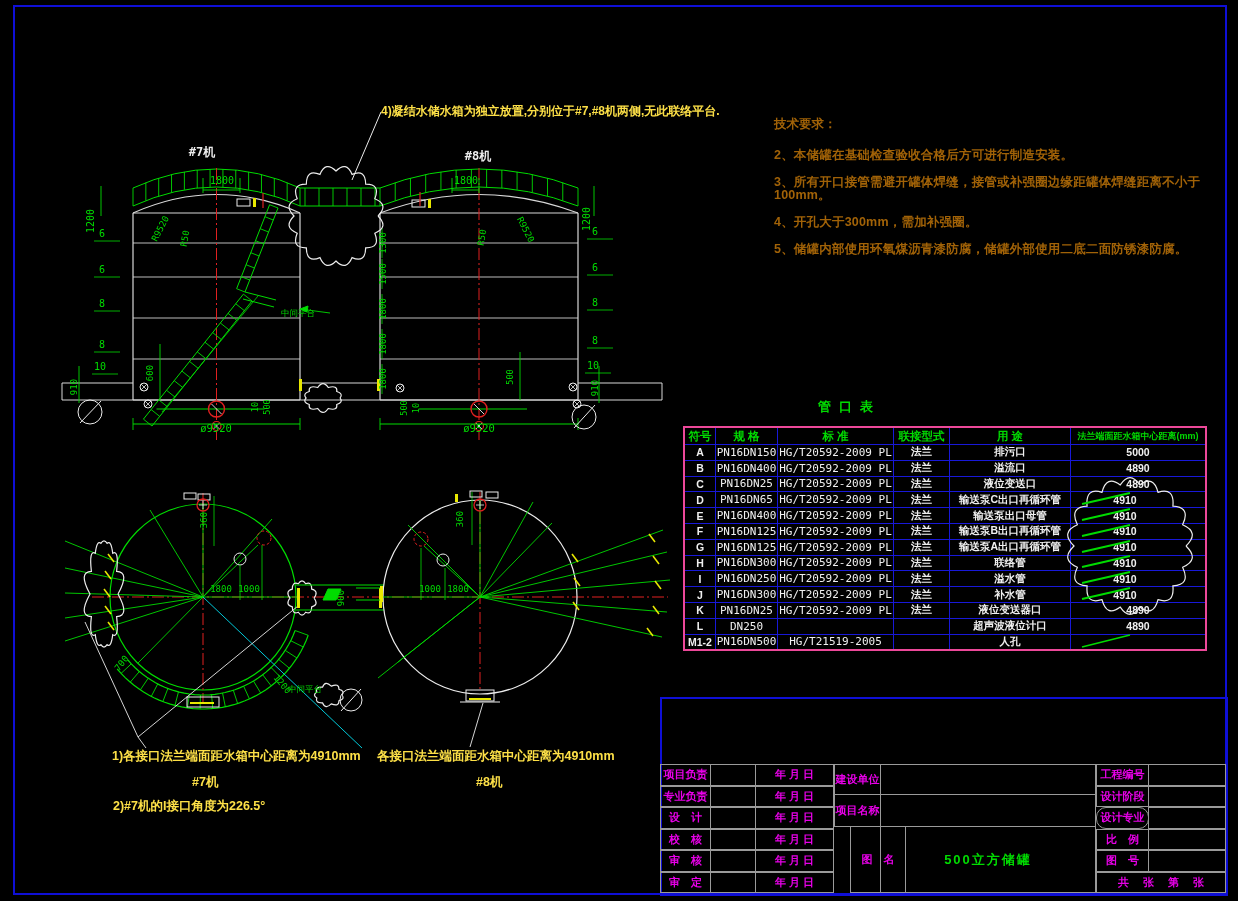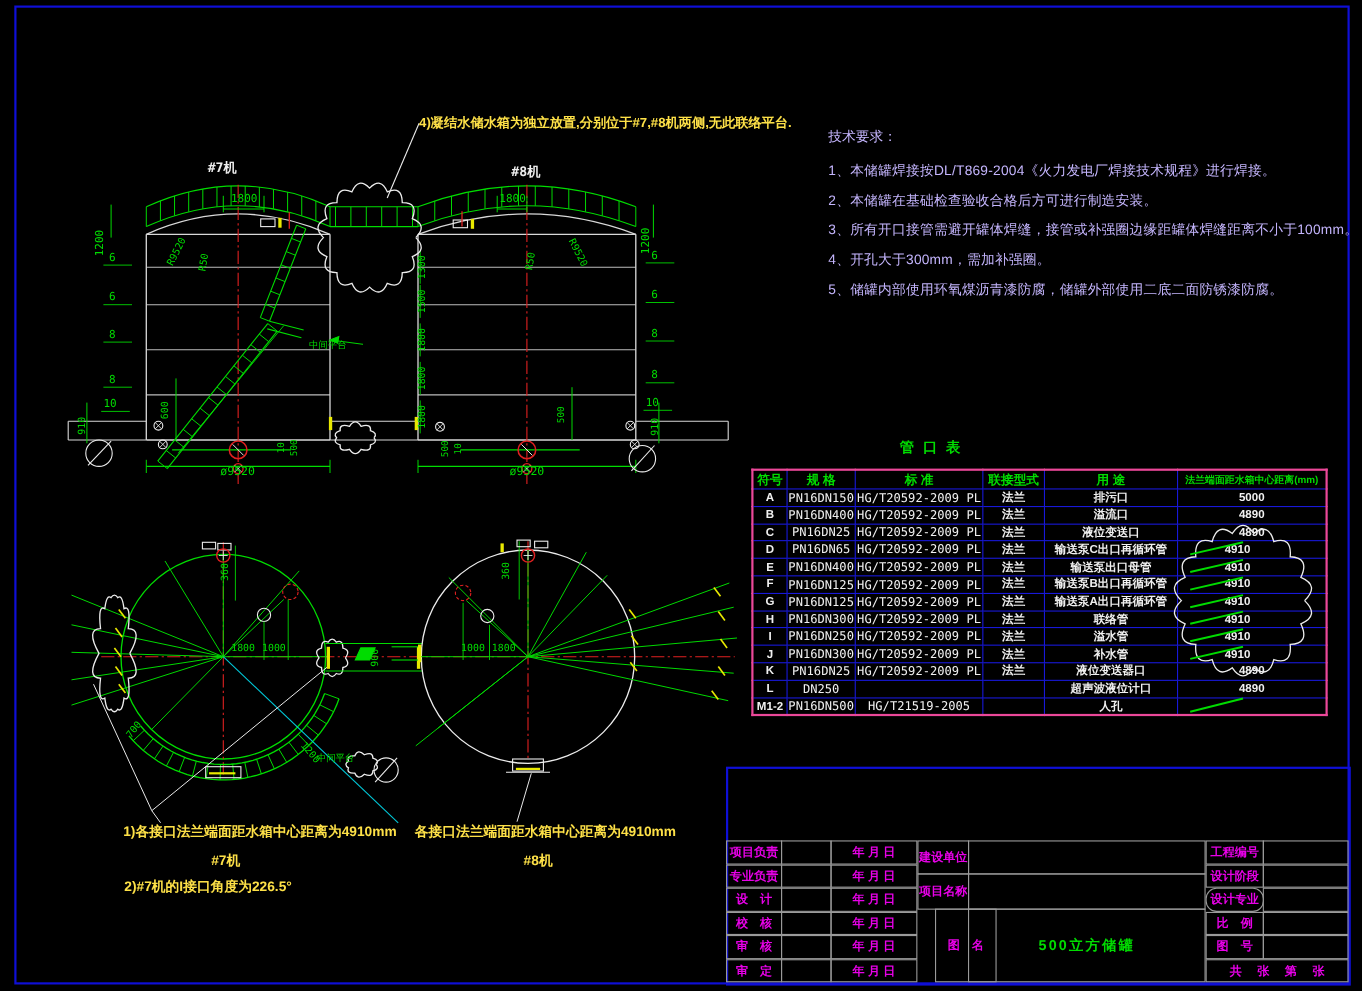--- a/index.html
+++ b/index.html
@@ -4,21 +4,21 @@
 <style>
   html,body{margin:0;padding:0;background:#000;}
   #canvas{position:relative;width:1238px;height:901px;background:#000;overflow:hidden;
           font-family:"Liberation Sans",sans-serif;}
   #frame{position:absolute;left:13px;top:5px;width:1210px;height:886px;border:2px solid #0f0fd6;}
   #dwg,#ovl{position:absolute;left:0;top:0;}
   #ovl{pointer-events:none;z-index:6;}
   .txt{position:absolute;white-space:nowrap;z-index:3;}
   .white{color:#fde047;font-weight:bold;font-size:12.5px;}
   
-  #tech{position:absolute;left:753px;top:116px;z-index:3;color:#c4b5fd;font-weight:normal;}
+  #tech{position:absolute;left:774px;top:116px;z-index:3;color:#a16207;font-weight:bold;}
   #tech .t-title{font-size:12.5px;margin-bottom:16px;}
   #tech .t-line{font-size:12.5px;line-height:13px;margin-bottom:14px;letter-spacing:0.2px;}
   
   #ptable-title{position:absolute;left:818px;top:398px;font-size:13px;font-weight:bold;color:#00dc00;letter-spacing:8px;z-index:3;}
   #ptable{position:absolute;left:683px;top:426px;z-index:3;}
   #ptable table{border-collapse:collapse;table-layout:fixed;width:515px;border:2px solid #ec4899;padding-left:12px;}
   #ptable td,#ptable th{border:1px solid #1818d8;padding:0;text-align:center;overflow:hidden;}
   #ptable th{color:#00dc00;font-weight:bold;font-size:11.5px;height:16px;}
   #ptable th.small{font-size:9px;letter-spacing:0;}
   #ptable td{color:#f0f0f0;font-size:10.5px;height:14.8px;font-weight:bold;}
@@ -395,21 +395,20 @@
   <div class="txt white" style="left:381px;top:103px;font-size:12px;">4)凝结水储水箱为独立放置,分别位于#7,#8机两侧,无此联络平台.</div>
   <div class="txt white" style="left:112px;top:748px;">1)各接口法兰端面距水箱中心距离为4910mm</div>
   <div class="txt white" style="left:192px;top:774px;">#7机</div>
   <div class="txt white" style="left:113px;top:798px;">2)#7机的I接口角度为226.5°</div>
   <div class="txt white" style="left:377px;top:748px;">各接口法兰端面距水箱中心距离为4910mm</div>
   <div class="txt white" style="left:476px;top:774px;">#8机</div>
 
   <div id="tech">
     <div class="t-title">技术要求：</div>
     <div id="tech-lines">
-        <div class="t-line">1、本储罐焊接按DL/T869-2004《火力发电厂焊接技术规程》进行焊接。</div>
         <div class="t-line">2、本储罐在基础检查验收合格后方可进行制造安装。</div>
         <div class="t-line">3、所有开口接管需避开罐体焊缝，接管或补强圈边缘距罐体焊缝距离不小于100mm。</div>
         <div class="t-line">4、开孔大于300mm，需加补强圈。</div>
         <div class="t-line">5、储罐内部使用环氧煤沥青漆防腐，储罐外部使用二底二面防锈漆防腐。</div>
       </div>
   </div>
 
   <div id="ptable-title">管口表</div>
   <div id="ptable">
     <table>

